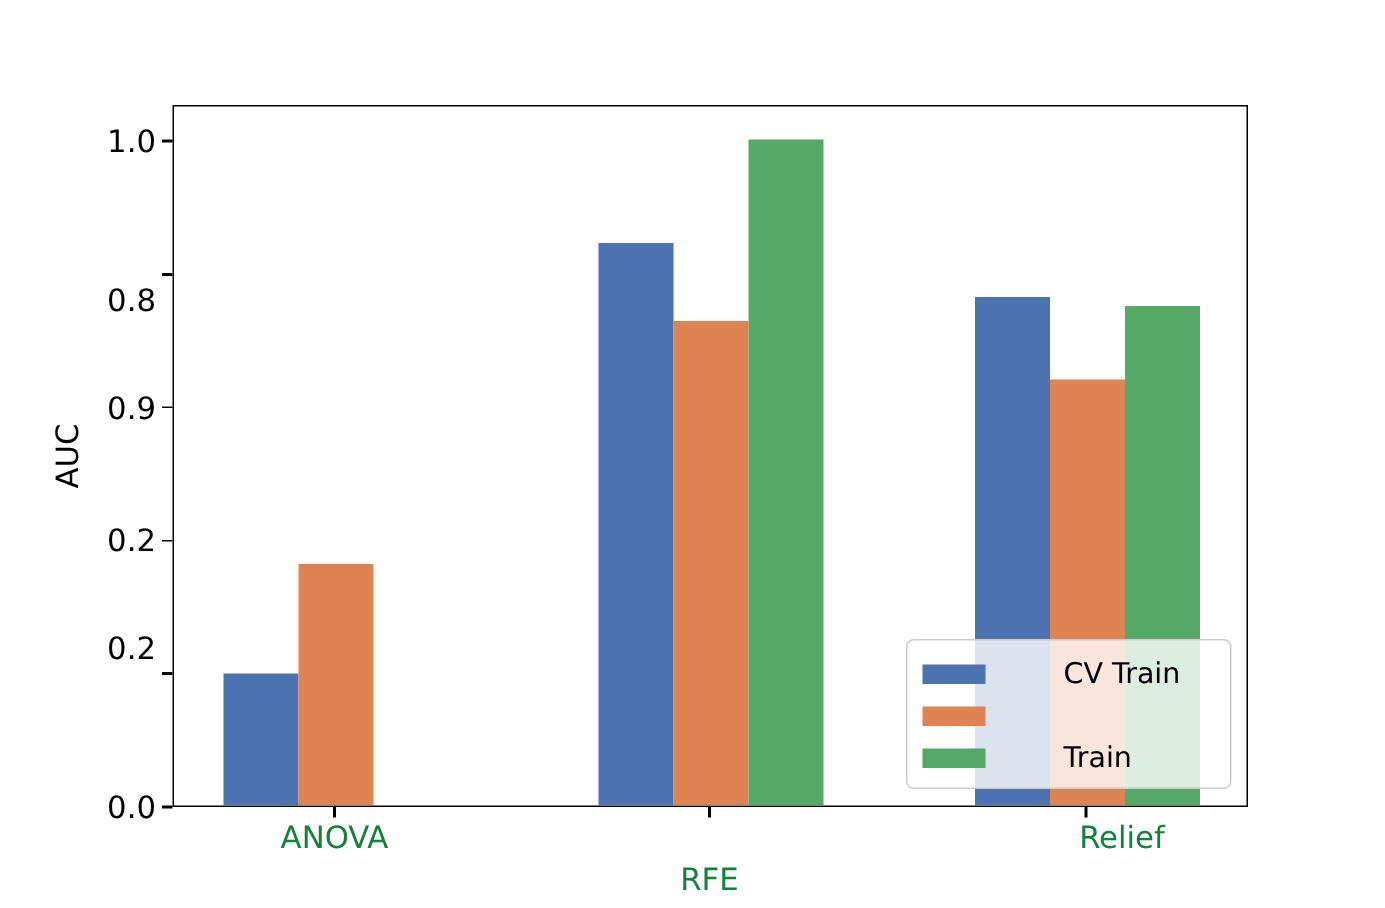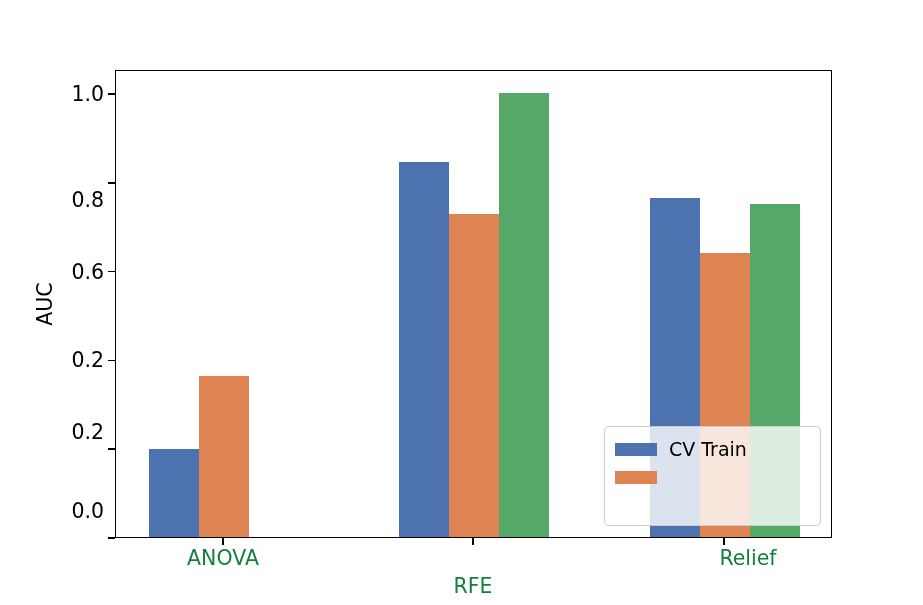--- a/index.html
+++ b/index.html
@@ -117,34 +117,35 @@
     width: 42px;
     height: 13px;
     flex: 0 0 auto;
     margin-right: 12px;
   }
   .legend-text {
     font-size: 19px;
     color: #000000;
     line-height: 1;
     white-space: nowrap;
+    margin-left: 40px;
   }
 </style>
 </head>
 <body>
 
 <div id="figure">
 
   <div id="ytick-labels">
       <div class="ytick-label" style="top: 84px;">1.0</div>
       <div class="ytick-label" style="top: 190px;">0.8</div>
-      <div class="ytick-label" style="top: 261.6px;">0.6</div>
+      <div class="ytick-label" style="top: 261.6px;">0.9</div>
       <div class="ytick-label" style="top: 350.4px;">0.2</div>
       <div class="ytick-label" style="top: 422px;">0.2</div>
-      <div class="ytick-label" style="top: 501px;">0.0</div>
+      <div class="ytick-label" style="top: 528px;">0.0</div>
     </div>
 
   <div id="ylabel">AUC</div>
 
   <div id="axes">
     <div id="plot-area">
         <div class="bar" title="CV Train / ANOVA = 0.198" style="left: 33px; width: 50px; height: 87.912px; bottom: 0px; background: rgb(76, 114, 176);"></div>
         <div class="bar" title="CV Validation / ANOVA = 0.362" style="left: 83px; width: 50px; height: 160.728px; bottom: 0px; background: rgb(221, 132, 82);"></div>
         <div class="bar" title="CV Train / RFE = 0.845" style="left: 283px; width: 50px; height: 375.18px; bottom: 0px; background: rgb(76, 114, 176);"></div>
         <div class="bar" title="CV Validation / RFE = 0.728" style="left: 333px; width: 50px; height: 323.232px; bottom: 0px; background: rgb(221, 132, 82);"></div>
@@ -158,20 +159,24 @@
   <div id="xtick-labels"></div>
 
   <div id="legend">
       <div class="legend-row">
         <span class="legend-swatch" style="background: rgb(76, 114, 176);"></span>
         <span class="legend-text">CV Train</span>
       </div>
       <div class="legend-row">
         <span class="legend-swatch" style="background: rgb(221, 132, 82);"></span>
       </div>
+      <div class="legend-row">
+        <span class="legend-swatch" style="background: rgb(85, 168, 104);"></span>
+        <span class="legend-text">Train</span>
+      </div>
     </div>
 
 <div class="ytick-mark" style="top: 93.2px;"></div>
     <div class="ytick-mark" style="top: 182px;"></div>
     <div class="ytick-mark" style="top: 270.8px;"></div>
     <div class="ytick-mark" style="top: 359.6px;"></div>
     <div class="ytick-mark" style="top: 448.4px;"></div>
     <div class="ytick-mark" style="top: 537.2px;"></div>
     <div class="xtick-label" style="left: 223px;">ANOVA</div>
     <div class="xtick-mark" style="left: 222.2px;"></div>

